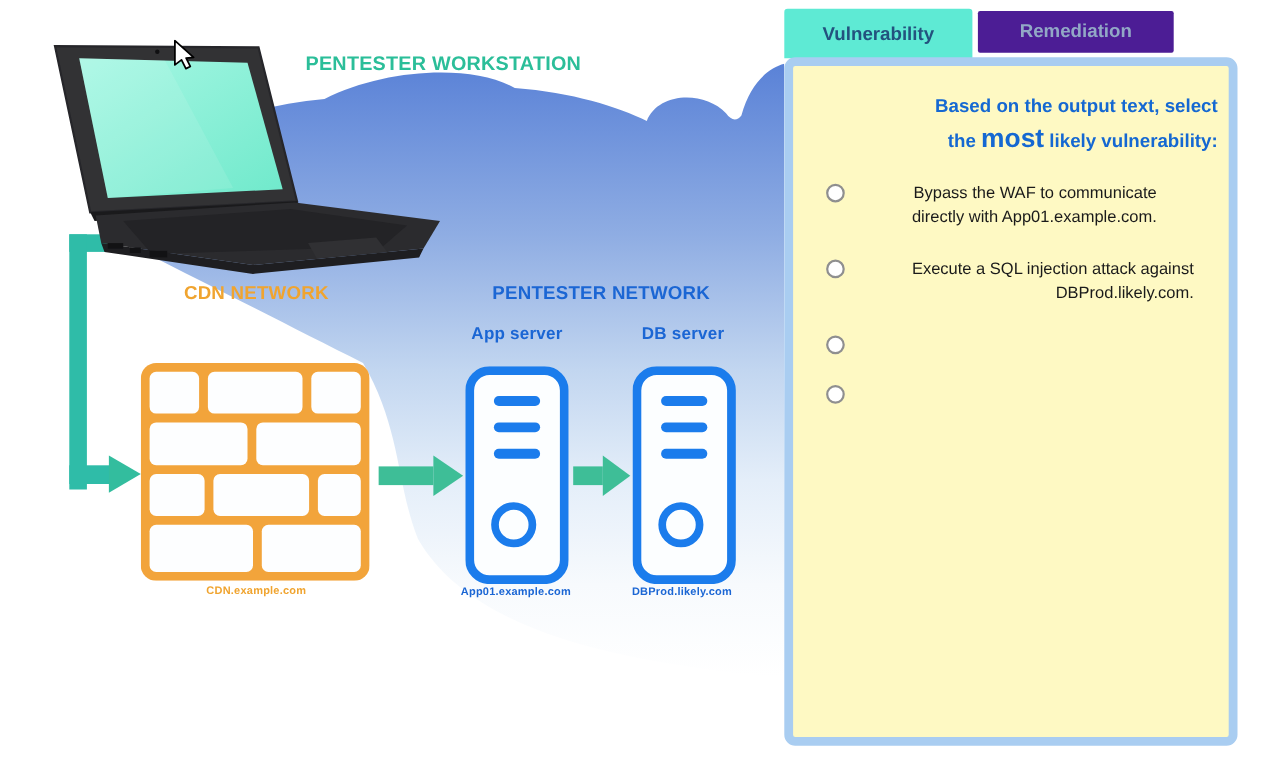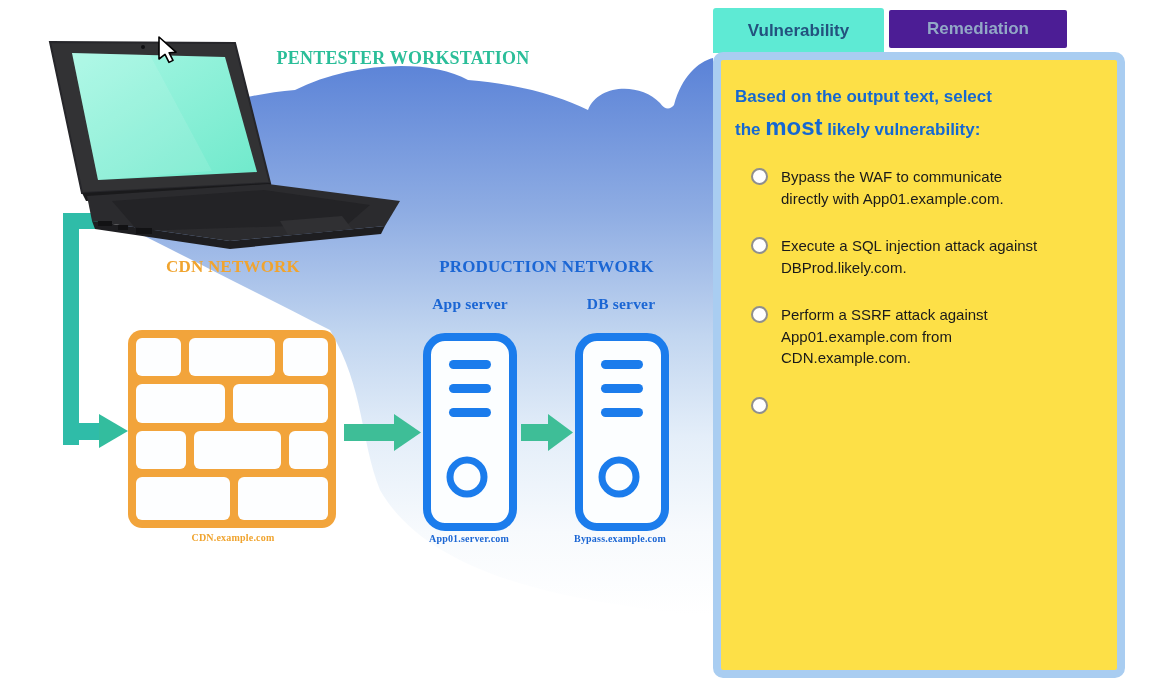--- a/index.html
+++ b/index.html
@@ -26,49 +26,51 @@
     left:713px;top:8px;width:171px;height:45px;
     background:#5eead4;color:#23527E;border-radius:3px 3px 0 0;
   }
   .tab-inactive{
     left:889px;top:10px;width:178px;height:38px;
     background:#4c1d95;color:#92A8C6;border-radius:2px;
   }
   .panel{
     position:absolute;left:713px;top:52px;width:412px;height:626px;
     box-sizing:border-box;border:8px solid #A9CDF1;border-radius:10px;
-    background:#fde047;
+    background:#fef9c3;
+    text-align:right;
   }
   .question{
     margin:22px 10px 0 14px;color:#1568D2;font-weight:bold;
     font-size:17px;line-height:30px;
   }
   .question .q-line1{display:block;}
   .question .q-em{font-size:24px;}
   .options{
     list-style:none;margin:21px 0 0 0;padding:0 8px 0 30px;
   }
   .options li{
     display:flex;align-items:flex-start;gap:13px;margin-bottom:26px;cursor:pointer;
   }
   .radio{
     flex:0 0 auto;width:13px;height:13px;margin-top:2px;border-radius:50%;
     border:2px solid #8F8F8F;background:#fff;box-sizing:content-box;
   }
   .opt-text{
     color:#1A1A1A;font-size:15px;line-height:21.5px;white-space:pre-line;
     max-width:345px;
+    margin-left:48px;
   }
 </style>
 </head>
 <body>
 
 <div class="stage">
 
-  <div class="abs" style="left:0;top:0;width:713px;height:593px;font-family:Liberation Serif, serif;">
+  <div class="abs" style="left:0;top:0;width:713px;height:593px;">
 
     <svg class="abs" style="left:0;top:0;" width="713" height="697" viewBox="0 0 713 697">
       <defs>
         <linearGradient id="cloudGrad" x1="0" y1="0" x2="0" y2="1">
           <stop offset="0" stop-color="#5A82D7"></stop>
           <stop offset="0.28" stop-color="#8FADE3"></stop>
           <stop offset="0.5" stop-color="#C2D6F0"></stop>
           <stop offset="0.68" stop-color="#E4EEF9"></stop>
           <stop offset="0.85" stop-color="#F7FAFD"></stop>
           <stop offset="1" stop-color="#FFFFFF"></stop>
@@ -170,25 +172,25 @@
       <rect x="26" y="51" width="42" height="9" rx="4.5" fill="#1B7CEC"></rect>
       <rect x="26" y="75" width="42" height="9" rx="4.5" fill="#1B7CEC"></rect>
       <circle cx="44" cy="144" r="17" fill="none" stroke="#1B7CEC" stroke-width="7"></circle>
     </svg>
 
     <div class="dlabel lbl-teal lbl-big" style="left:253px;top:48px;width:300px;">PENTESTER WORKSTATION</div>
 
     <div class="dlabel lbl-orange lbl-mid" style="left:133px;top:257px;width:200px;">CDN NETWORK</div>
     <div class="dlabel lbl-orange lbl-host" style="left:133px;top:532px;width:200px;">CDN.example.com</div>
 
-    <div class="dlabel lbl-blue lbl-mid" style="left:408px;top:257px;width:277px;">PRODUCTION NETWORK</div>
+    <div class="dlabel lbl-blue lbl-mid" style="left:408px;top:257px;width:277px;">PENTESTER NETWORK</div>
     <div class="dlabel lbl-blue lbl-sub" style="left:419px;top:295px;width:102px;">App server</div>
     <div class="dlabel lbl-blue lbl-sub" style="left:570px;top:295px;width:102px;">DB server</div>
-    <div class="dlabel lbl-blue lbl-host" style="left:393px;top:533px;width:152px;">App01.server.com</div>
-    <div class="dlabel lbl-blue lbl-host" style="left:541px;top:533px;width:158px;">Bypass.example.com</div>
+    <div class="dlabel lbl-blue lbl-host" style="left:393px;top:533px;width:152px;">App01.example.com</div>
+    <div class="dlabel lbl-blue lbl-host" style="left:541px;top:533px;width:158px;">DBProd.likely.com</div>
   </div>
 
   <div class="tab tab-active">
     <span>Vulnerability</span>
   </div>
   <div class="tab tab-inactive">
     <span>Remediation</span>
   </div>
 
   <div class="panel">
@@ -203,23 +205,20 @@
         <span class="opt-text">Bypass the WAF to communicate
 directly with App01.example.com.</span>
       </li>
       <li>
         <span class="radio"></span>
         <span class="opt-text">Execute a SQL injection attack against
 DBProd.likely.com.</span>
       </li>
       <li>
         <span class="radio"></span>
-        <span class="opt-text">Perform a SSRF attack against
-App01.example.com from
-CDN.example.com.</span>
       </li>
       <li>
         <span class="radio"></span>
       </li>
     </ul>
   </div>
 
 </div>
 
 </body></html>

